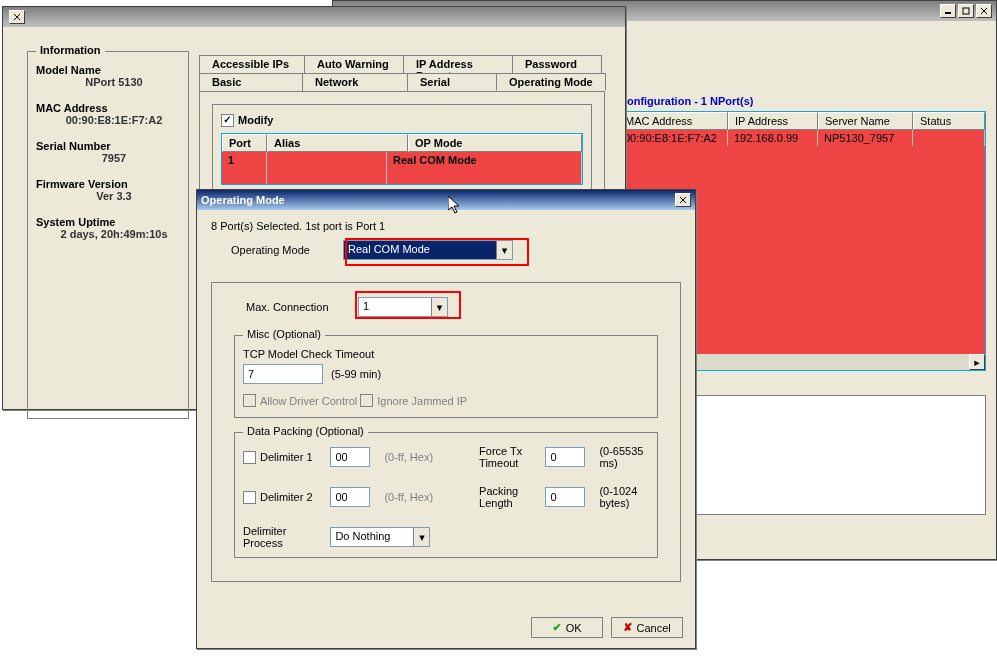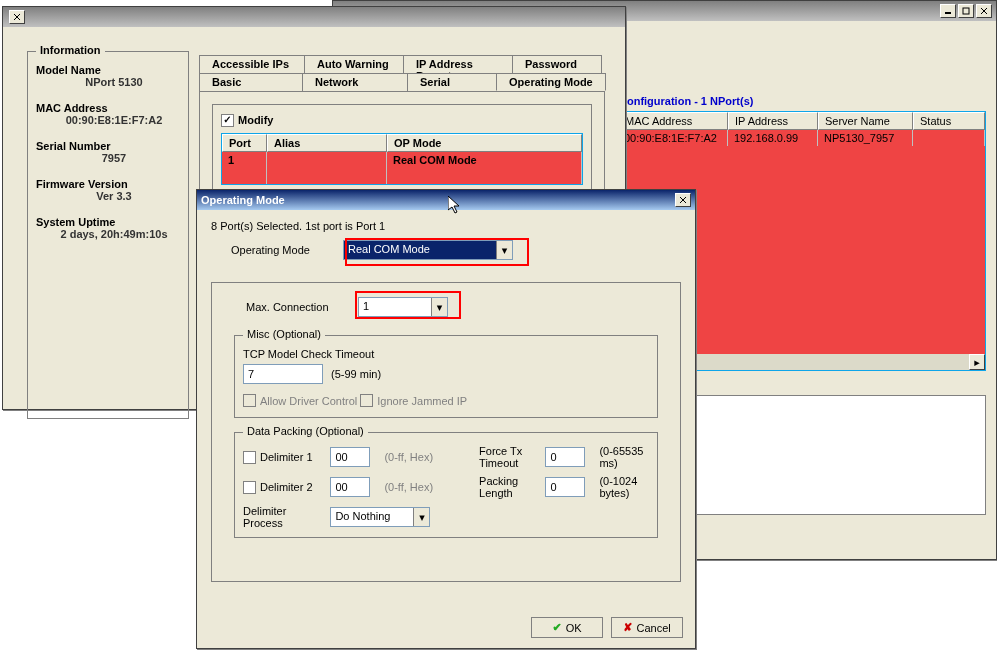--- a/index.html
+++ b/index.html
@@ -139,21 +139,21 @@
       </div>
       <div class="tab-panel" style="height:130px;">
         <div class="groupbox" style="margin:4px; padding-top:8px;">
           <div class="checkbox" style="margin-bottom:6px;">
             <span class="chk">✓</span>
             <span>Modify</span>
           </div>
           <div class="table">
             <div class="table-header">
               <div class="th" style="width:45px">Port</div>
-              <div class="th" style="width:120px">Alias</div>
+              <div class="th" style="width:141px">Alias</div>
               <div class="th" style="flex:1">OP Mode</div>
             </div>
             <div class="table-row">
               <div class="td" style="width:45px">1</div>
               <div class="td" style="width:120px"></div>
               <div class="td" style="flex:1">Real COM Mode</div>
             </div>
             <div class="table-row">
                 <div class="td" style="width:45px;height:16px"></div>
                 <div class="td" style="width:120px"></div>
@@ -212,21 +212,21 @@
             <span>Allow Driver Control</span>
           </div>
           <div class="checkbox disabled-text" style="margin-top:6px;">
             <span class="chk disabled"></span>
             <span>Ignore Jammed IP</span>
           </div>
         </div>
 
         <div class="groupbox" style="margin:14px 8px 0 8px;">
           <div class="legend">Data Packing (Optional)</div>
-          <div style="display:grid; grid-template-columns: auto 46px auto 30px auto 46px auto; gap:6px 8px; align-items:center;">
+          <div style="display:grid; grid-template-columns: auto 46px auto 30px auto 46px auto; gap:16px 8px; align-items:center;">
             <div class="checkbox">
                 <span class="chk"></span>
                 <span>Delimiter 1</span>
               </div>
             <input class="textinput" style="width: 40px;" value="00">
             <span class="disabled-text">(0-ff, Hex)</span>
             <span></span>
             <span>Force Tx Timeout</span>
             <input class="textinput" style="width: 40px;" value="0">
             <span>(0-65535 ms)</span>

